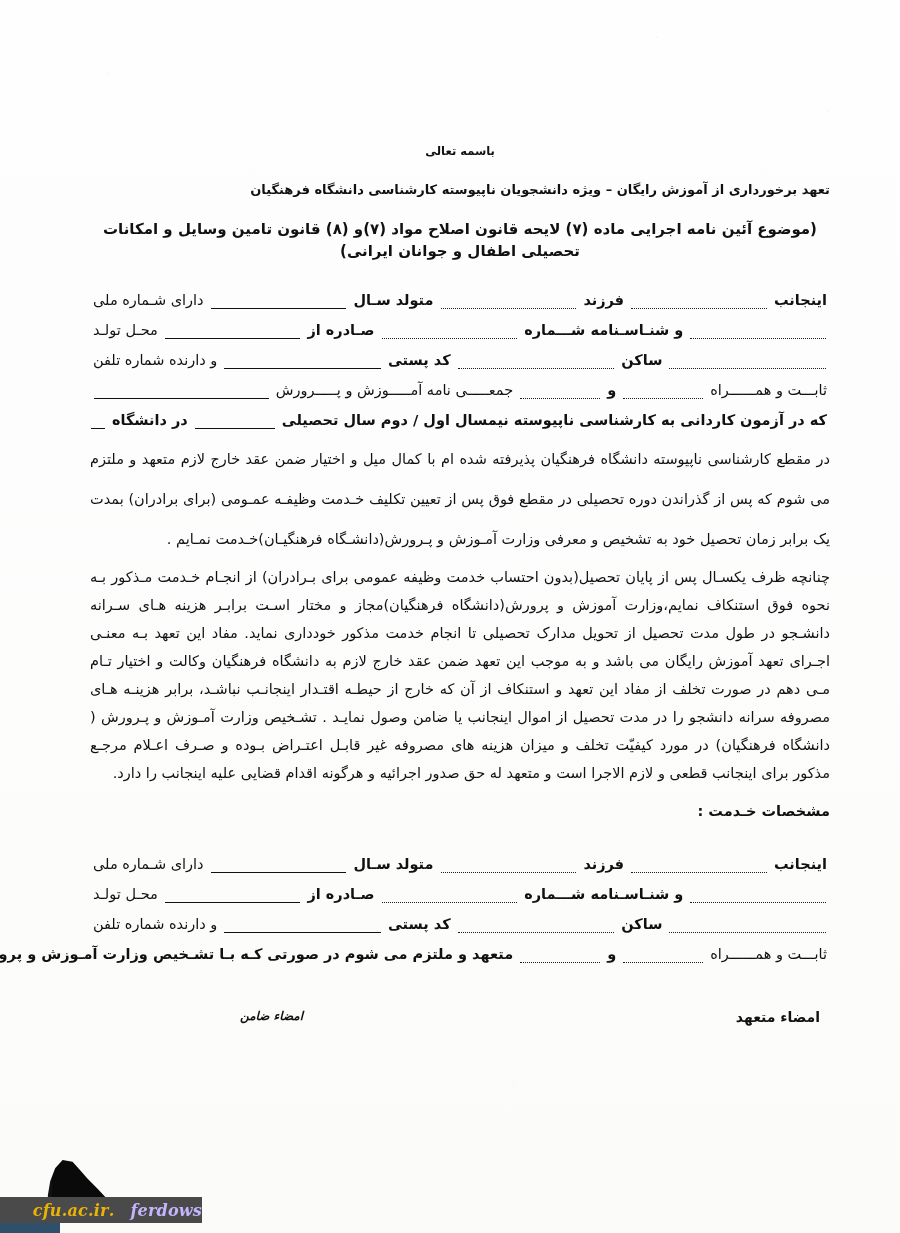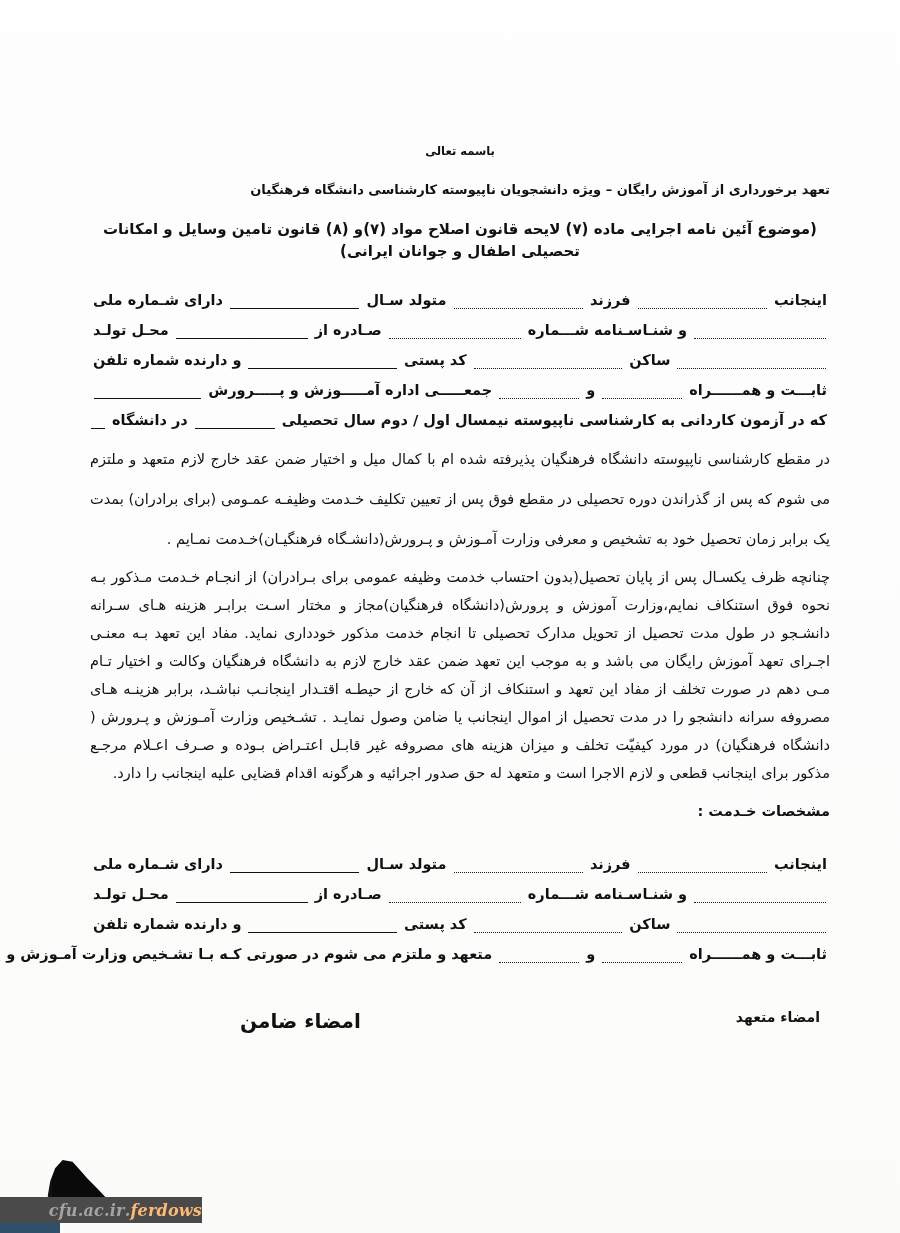--- a/index.html
+++ b/index.html
@@ -45,21 +45,21 @@
   }
 
   
   .form-block{font-size:14.5px;line-height:30px;}
   .form-row{
     display:flex;align-items:flex-end;
     width:100%;white-space:nowrap;
     gap:0;
   }
   .lbl{font-weight:600;flex:0 0 auto;padding:0 3px;}
-  .lbl.bold{font-weight:bold;}
+  .lbl.bold{font-weight:normal;}
   .fill{
     flex:1 1 auto;min-width:14px;
     border-bottom:1.6px dotted #1a1a1a;
     margin:0 4px 6px 4px;height:1px;
   }
   .fill.solid{border-bottom:1.6px solid #111;}
   .fill.m  {flex:0 0 80px;}
 
   
   .body-text{
@@ -75,21 +75,21 @@
   }
   .gap-md{height:22px;}
 
   
   .sign-row{
     display:flex;justify-content:space-between;
     margin-top:40px;font-weight:bold;font-size:14px;
     padding:0 10px 0 150px;
   }
   .sign-row .sig{white-space:nowrap;}
-  .sig-left{font-size:20px;}
+  .sig-left{font-size:12px;font-style:italic;}
 
   
   .watermark{
     position:absolute;left:0;bottom:0;width:206px;height:82px;
     overflow:hidden;pointer-events:none;
   }
   .blot{
     position:absolute;left:44px;bottom:27px;
     width:62px;height:46px;
     background:#0a0a0a;
@@ -104,22 +104,22 @@
   .wm-bar{
     position:absolute;left:0;bottom:10px;width:202px;height:26px;
     background:#4a4a4a;
     display:flex;align-items:center;padding-left:6px;
     box-sizing:border-box;
   }
   .wm-bar span{
     font-family:"DejaVu Serif","Liberation Serif",serif;
     font-style:italic;font-weight:bold;font-size:16px;letter-spacing:.2px;
   }
-  .wm-a{color:#fdba74;}
-  .wm-b{color:#a3a3a3;}
+  .wm-a{color:#c4b5fd;margin-left:16px;}
+  .wm-b{color:#eab308;}
   .wm-strip{
     position:absolute;left:0;bottom:0;width:60px;height:10px;background:#2f4f6b;
   }
 </style>
 </head>
 <body>
 
 <div class="paper"></div>
 
 <div class="sheet">
@@ -157,21 +157,21 @@
         <span class="lbl">کد پستی</span>
         <span class="fill solid"></span>
         <span class="lbl bold">و دارنده  شماره   تلفن</span>
       </div>
 
       <div class="form-row">
         <span class="lbl bold">ثابـــت و همــــــراه</span>
         <span class="fill m"></span>
         <span class="lbl">و</span>
         <span class="fill m"></span>
-        <span class="lbl bold">جمعـــــی اداره آمـــــوزش و پـــــرورش</span>
+        <span class="lbl bold">جمعـــــی نامه آمـــــوزش و پـــــرورش</span>
         <span class="fill solid"></span>
       </div>
 
       <div class="form-row">
         <span class="lbl">که در آزمون کاردانی به کارشناسی ناپیوسته نیمسال اول / دوم سال تحصیلی</span>
         <span class="fill solid m"></span>
         <span class="lbl">در دانشگاه</span>
         <span class="fill solid"></span>
       </div>
     </div>

